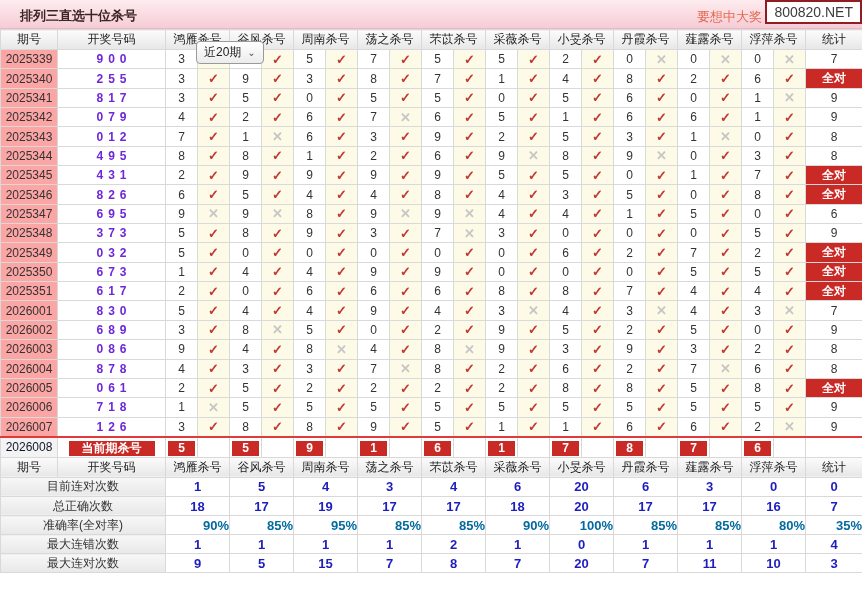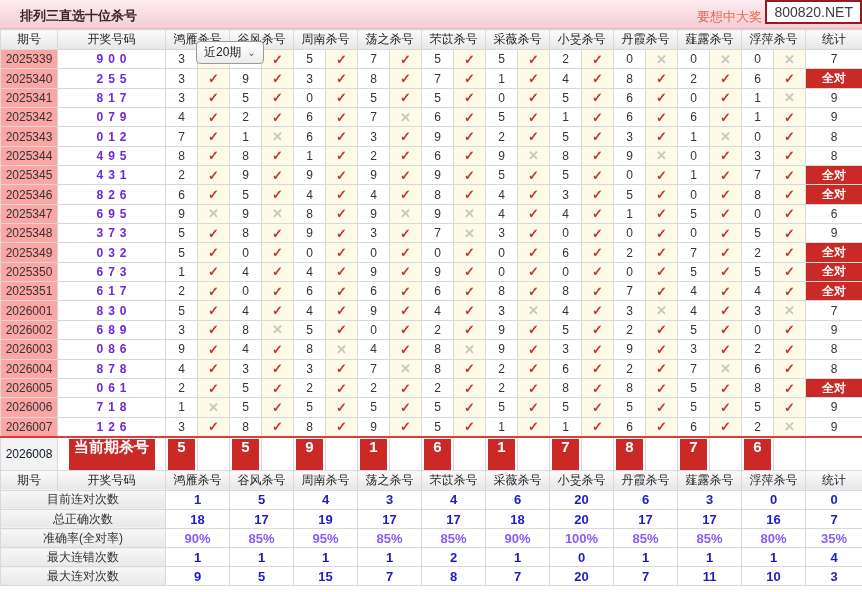--- a/index.html
+++ b/index.html
@@ -51,31 +51,31 @@
   td.kn{color:#333;background:#fff;}
   td.kc{background:#fdfbe7;}
   .ck{color:#c23a36;font-weight:bold;font-size:13px;}
   .cx{color:#c6c6c6;font-weight:bold;font-size:13px;}
   td.stat{color:#333;font-size:12px;}
   td.allok{background:#ca2a26;color:#fff;font-weight:bold;font-size:12px;}
   .r-current td{height:19px;border-top:2px solid #e03a3a;background:#fff;}
   .r-current td.period{background:#f3f3f3;font-size:12px;color:#0f172a;}
   .badge{
     display:inline-block;background:#ca2a26;color:#fff;
-    font-weight:bold;font-size:15px;min-width:27px;height:31px;line-height:15px;
+    font-weight:bold;font-size:12px;min-width:27px;height:15px;line-height:15px;
   }
   .badge.wide{min-width:86px;}
   .r-sum td{height:18.1px;}
   td.sumlabel{
     background:linear-gradient(#f7f7f7,#e8e8e8);
     font-size:12px;color:#333;
   }
   td.sv{font-weight:bold;font-size:13px;}
   td.sv.blue{color:#1d1dbf;}
-  td.sv.red{color:#8b5cf6;}
+  td.sv.red{color:#0369a1;text-align:right;}
 </style>
 </head>
 <body>
 
 <div class="topbar">
   <span class="title">排列三直选十位杀号</span>
   <span class="select">
     <span>近20期</span>
     <span class="chev">⌄</span>
   </span>

